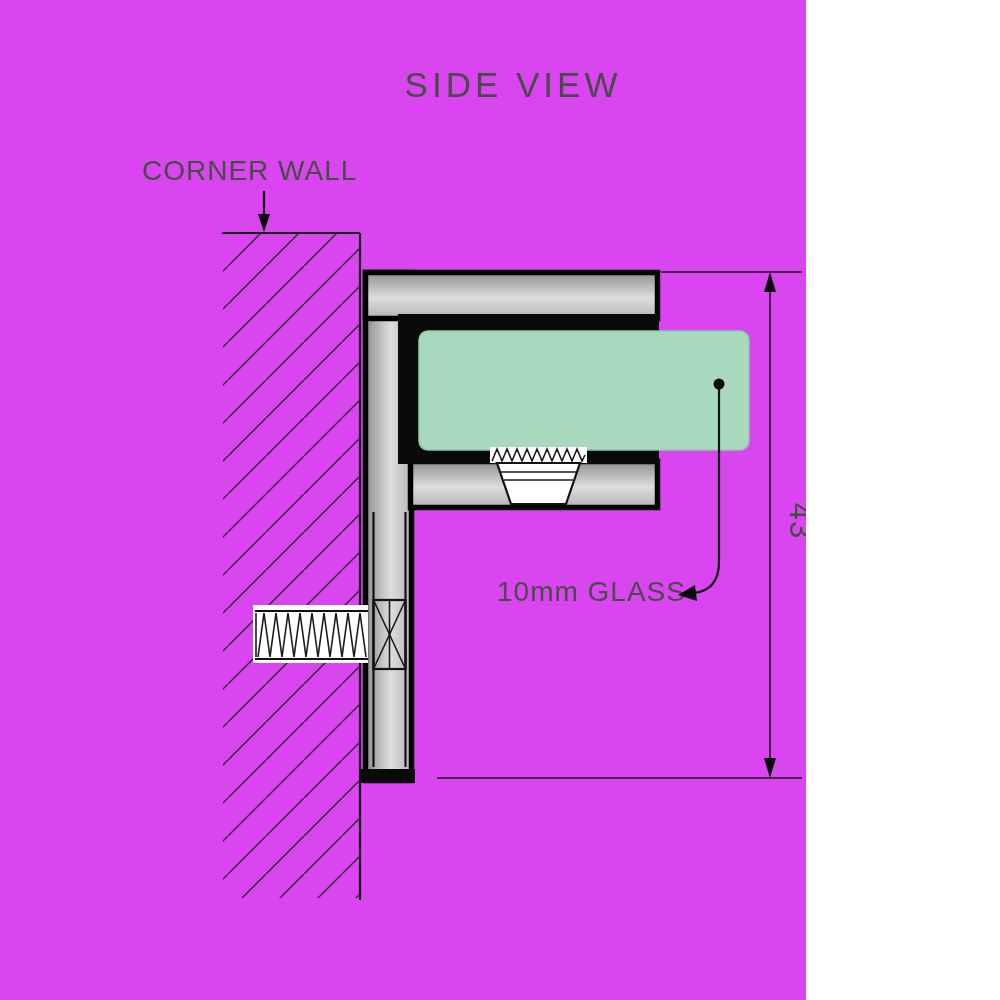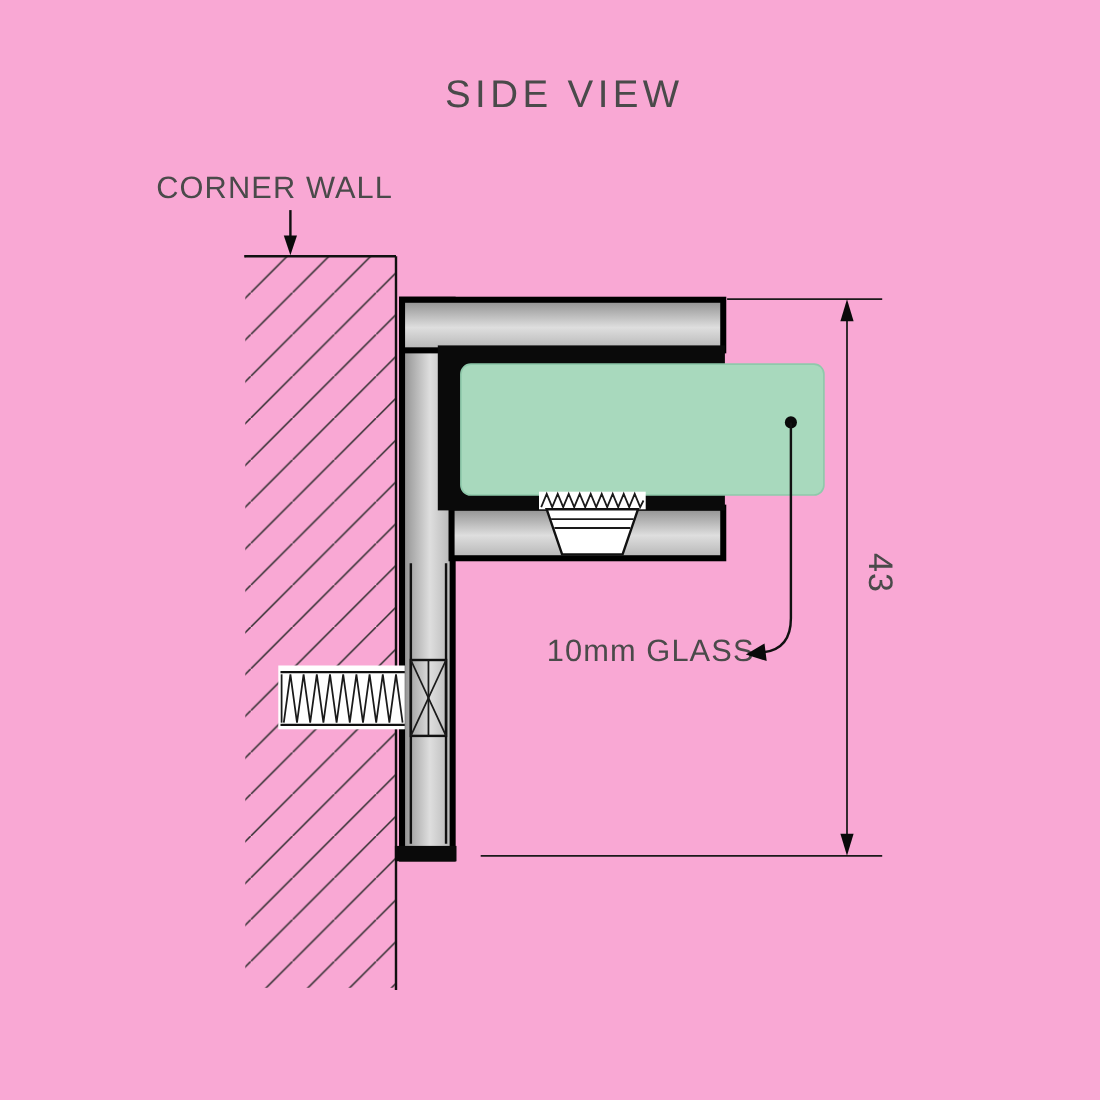--- a/index.html
+++ b/index.html
@@ -1,16 +1,16 @@
 <!DOCTYPE html>
 <html><head>
 <meta charset="utf-8">
 <style>
   html,body{margin:0;padding:0;background:#ffffff;}
-  .stage{width:1000px;height:1000px;position:relative;background:#f9a8d4;overflow:hidden;
+  .stage{width:806px;height:1000px;position:relative;background:#d946ef;overflow:hidden;
          font-family:"Liberation Sans",sans-serif;}
   svg{display:block;}
   text{font-family:"Liberation Sans",sans-serif;}
   .title-text{font-size:35px;letter-spacing:4px;}
   .label-text{font-size:28px;letter-spacing:1px;}
   .dim-text{font-size:31px;letter-spacing:1px;}
   .thin{stroke:#1a1a1a;stroke-width:1.6;fill:none;}
   .med{stroke:#111111;stroke-width:2.2;fill:none;}
   .hatchline{stroke:#2a2a2a;stroke-width:1.4;fill:none;}
   .outline5{stroke:#000000;stroke-width:5.5;}

